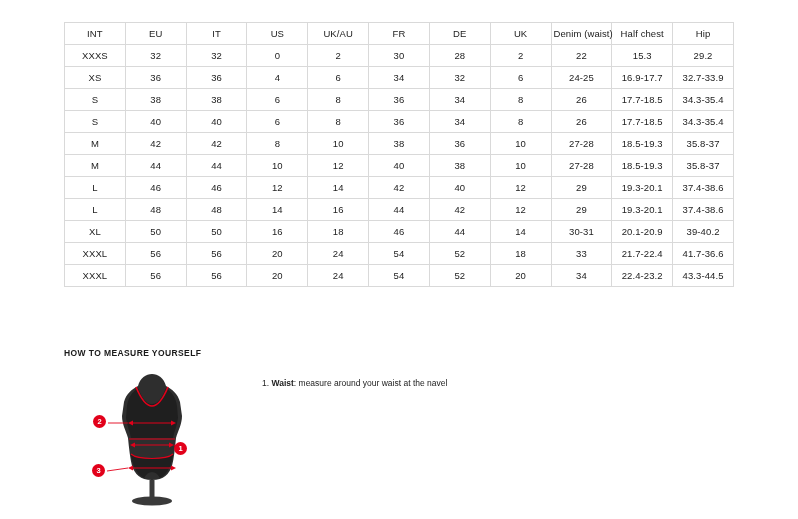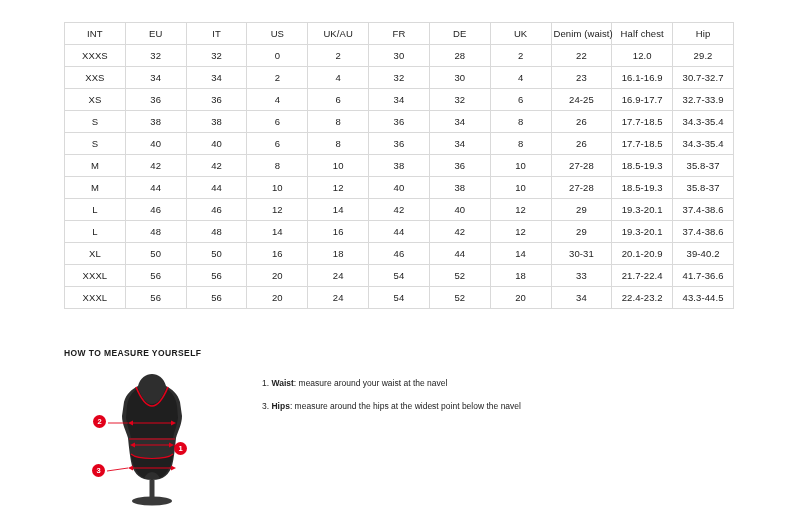--- a/index.html
+++ b/index.html
@@ -139,35 +139,22 @@
         <tr>
           <td>XXXS</td>
           <td>32</td>
           <td>32</td>
           <td>0</td>
           <td>2</td>
           <td>30</td>
           <td>28</td>
           <td>2</td>
           <td>22</td>
-          <td>12.0</td>
+          <td>15.3</td>
           <td>29.2</td>
-        </tr>
-        <tr>
-          <td>XXS</td>
-          <td>34</td>
-          <td>34</td>
-          <td>2</td>
-          <td>4</td>
-          <td>32</td>
-          <td>30</td>
-          <td>4</td>
-          <td>23</td>
-          <td>16.1-16.9</td>
-          <td>30.7-32.7</td>
         </tr>
         <tr>
           <td>XS</td>
           <td>36</td>
           <td>36</td>
           <td>4</td>
           <td>6</td>
           <td>34</td>
           <td>32</td>
           <td>6</td>
@@ -355,22 +342,18 @@
         <div class="marker marker-1">1</div>
         <div class="marker marker-2">2</div>
         <div class="marker marker-3">3</div>
       </div>
 
       <div class="instructions">
         <div class="instruction">
           <span>1.</span>
           <b>Waist</b><span>: measure around your waist at the navel</span>
         </div>
-        <div class="instruction">
-          <span>3.</span>
-          <b>Hips</b><span>: measure around the hips at the widest point below the navel</span>
-        </div>
       </div>
 
     </div>
   </div>
 
 </div>
 
 </body></html>

